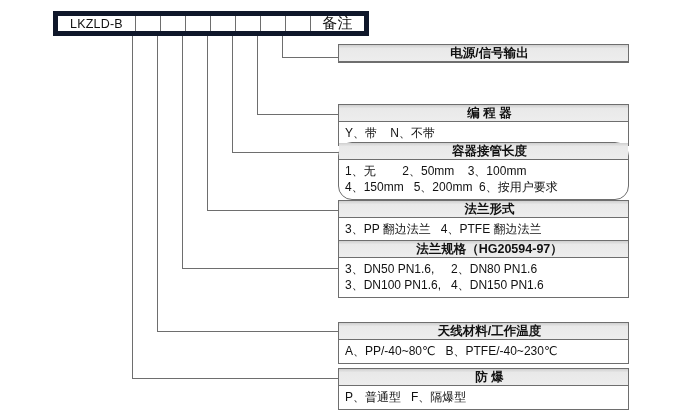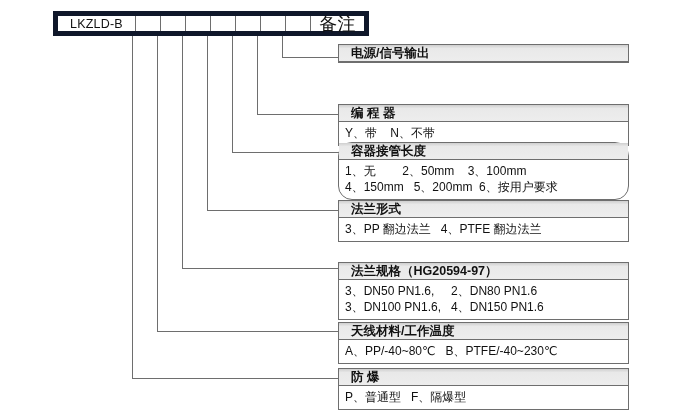--- a/index.html
+++ b/index.html
@@ -38,21 +38,21 @@
     align-items: center;
     justify-content: center;
     font-size: 12.5px;
     letter-spacing: 0.2px;
     color: #111;
     height: 100%;
   }
   #code-table .cell:last-child { border-right: none; }
   #code-table .cell.model { width: 78px; font-size: 12.5px; }
   #code-table .cell.slot  { width: 25px; }
-  #code-table .cell.note  { width: 53px; font-size: 18px; }
+  #code-table .cell.note  { width: 53px; font-size: 15px; }
 
   
   .vline {
     position: absolute;
     width: 1px;
     background: #6e6e6e;
   }
   .hline {
     position: absolute;
     height: 1px;
@@ -73,20 +73,21 @@
     line-height: 17px;
     padding-left: 12px;
     font-size: 12.5px;
     font-weight: bold;
     color: #111;
     background: linear-gradient(to bottom, #cfcfcf 0%, #e9e9e9 22%, #ededed 100%);
     border-bottom: 1px solid #6e6e6e;
     box-sizing: border-box;
     white-space: nowrap;
     overflow: hidden;
+    text-align: center;
   }
   .block .bbody {
     padding: 3px 0 4px 6px;
     box-sizing: border-box;
   }
   .block .brow {
     font-size: 12px;
     line-height: 16px;
     white-space: pre;
     color: #111;
@@ -149,21 +150,21 @@
     </div>
   </div>
 
   <div class="block" style="top:200px;">
     <div class="bhead">法兰形式</div>
     <div class="bbody">
       <div class="brow">3、PP 翻边法兰   4、PTFE 翻边法兰</div>
     </div>
   </div>
 
-  <div class="block" style="top:262px;">
+  <div class="block" style="top:240px;">
     <div class="bhead">法兰规格（HG20594-97）</div>
     <div class="bbody">
       <div class="brow">3、DN50 PN1.6,     2、DN80 PN1.6</div>
       <div class="brow">3、DN100 PN1.6,   4、DN150 PN1.6</div>
     </div>
   </div>
 
   <div class="block" style="top:322px;">
     <div class="bhead">天线材料/工作温度</div>
     <div class="bbody">

